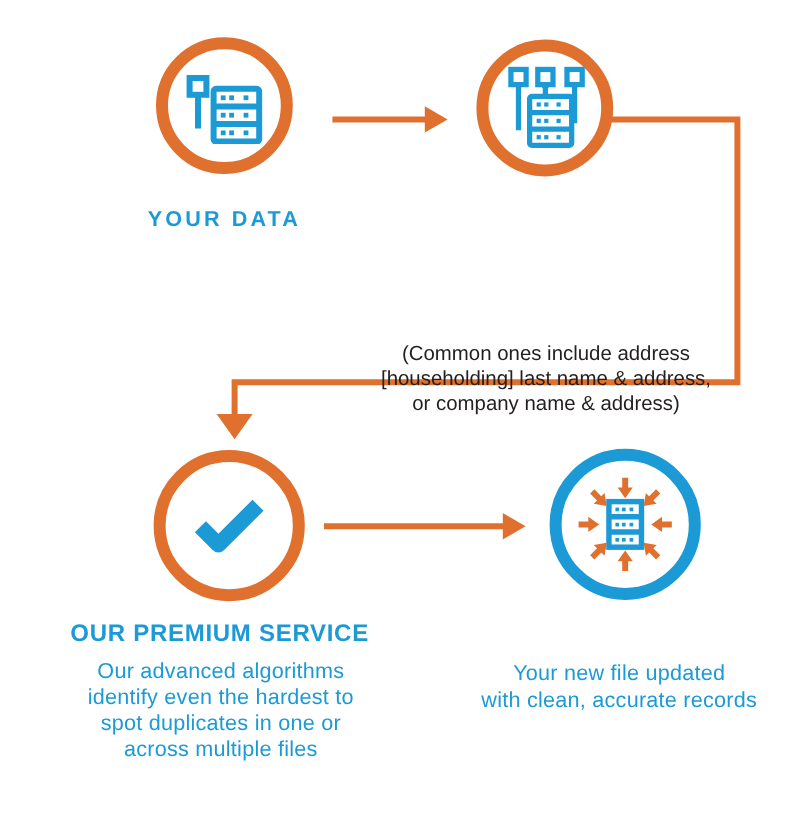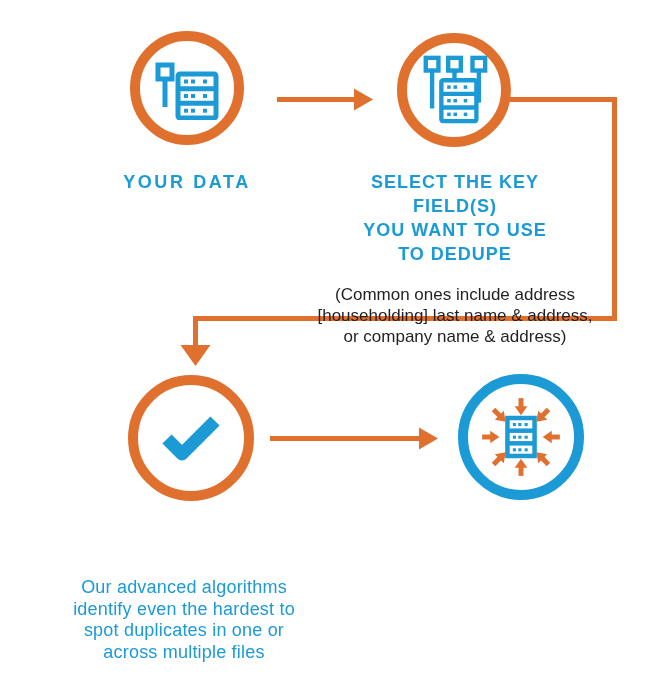--- a/index.html
+++ b/index.html
@@ -38,21 +38,21 @@
   .oah{fill:var(--orange);stroke:none;}
 
   .txt{position:absolute;text-align:center;white-space:pre-line;z-index:3;}
   .title{color:var(--blue);font-weight:bold;}
   .t1{left:87px;top:172px;width:200px;font-size:18px;letter-spacing:2.6px;}
   .t2{left:330px;top:170px;width:250px;font-size:18px;letter-spacing:1px;line-height:24px;}
   .t3{left:58px;top:517px;width:250px;font-size:20px;letter-spacing:.6px;}
   .sub-dark{color:var(--dark);font-weight:500;}
   .s1{left:62px;top:198px;width:260px;font-size:17px;}
   .s2{left:305px;top:246px;width:300px;font-size:17px;line-height:21px;margin-top:38px;}
-  .sub-blue{color:var(--blue);margin-top:28px;}
+  .sub-blue{color:var(--blue);}
   .s3{left:54px;top:549px;width:260px;font-size:18px;line-height:21.5px;letter-spacing:.2px;}
   .s4{left:385px;top:551px;width:262px;font-size:18px;line-height:21.5px;letter-spacing:.2px;}
 </style>
 </head>
 <body>
 
 <div class="canvas">
 
   <svg class="connectors" width="669" height="686" viewBox="0 0 669 686" aria-hidden="true">
 
@@ -150,25 +150,25 @@
       <use href="#in-arrow" transform="rotate(135 52 52)"></use>
       <use href="#in-arrow" transform="rotate(180 52 52)"></use>
       <use href="#in-arrow" transform="rotate(225 52 52)"></use>
       <use href="#in-arrow" transform="rotate(270 52 52)"></use>
       <use href="#in-arrow" transform="rotate(315 52 52)"></use>
     </svg>
   </div>
 
   <div class="txt title t1">YOUR DATA</div>
 
-  <div class="txt title t2">SELECT THE KEY FIELD(S)
-YOU WANT TO USE
-TO DEDUPE</div>
   <div class="txt sub-dark s2">(Common ones include address
 [householding] last name &amp; address,
 or company name &amp; address)</div>
 
+  <div class="txt title t3">OUR PREMIUM SERVICE</div>
   <div class="txt sub-blue s3">Our advanced algorithms
 identify even the hardest to
 spot duplicates in one or
 across multiple files</div>
 
+  <div class="txt sub-blue s4">Your new file updated
+with clean, accurate records</div>
 </div>
 
 </body></html>

